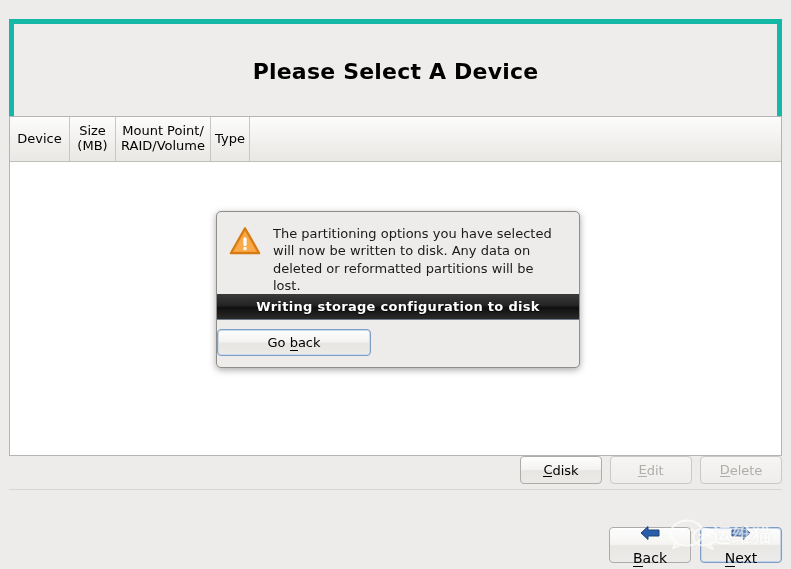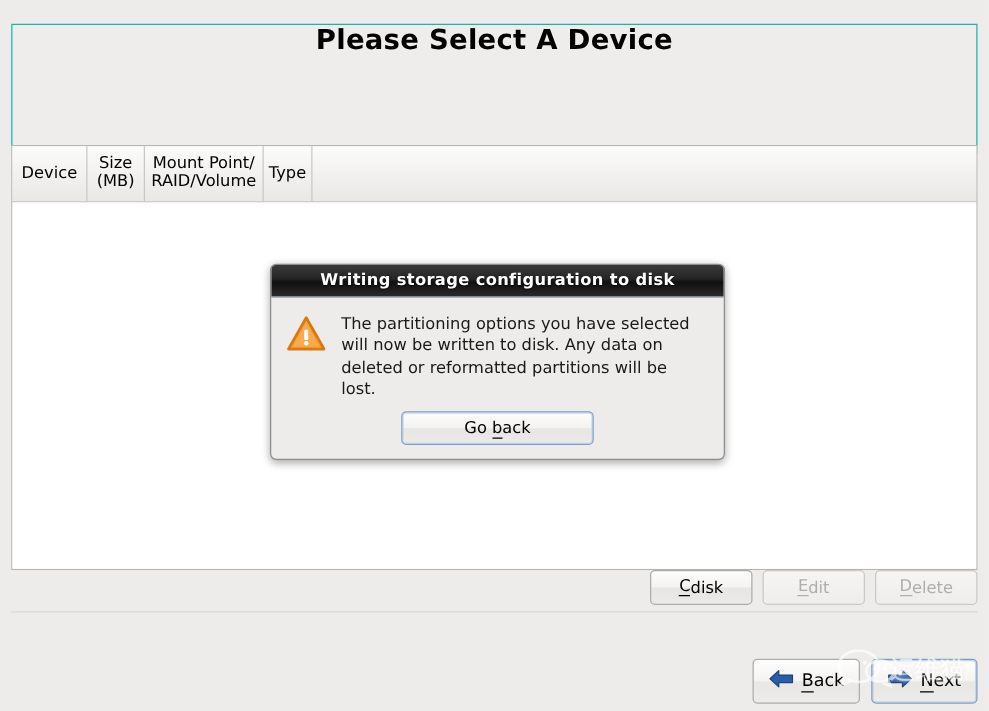--- a/index.html
+++ b/index.html
@@ -20,22 +20,23 @@
 
   
   #title-panel {
     position: absolute;
     left: 9px;
     top: 19px;
     width: 773px;
     height: 104px;
     box-sizing: border-box;
     background: #eeedeb;
-    border: 1px solid #14b8a6;
-    display: flex;
+    border: 5px solid #14b8a6;
+    display: flex;
+    align-items: center;
     justify-content: center;
   }
   #page-title {
     font-size: 22px;
     font-weight: bold;
     color: #000;
     letter-spacing: 0.2px;
   }
 
   
@@ -149,20 +150,21 @@
     border: 1px solid #aeaca8;
     border-radius: 4px;
     display: flex;
     align-items: center;
     justify-content: center;
     gap: 6px;
     font-size: 14px;
     color: #000;
     cursor: default;
     box-shadow: inset 0 1px 0 rgba(255,255,255,0.9);
+    flex-direction: column;
   }
   .navbtn.focused {
     border-color: #7d9dc4;
     box-shadow: inset 0 0 0 1px #c3d5ea, inset 0 1px 0 rgba(255,255,255,0.9);
   }
   .arrow-ico { display: block; }
 
   
   #dialog {
     position: absolute;
@@ -202,21 +204,20 @@
   #warn-icon { flex: 0 0 32px; padding-top: 2px; }
   #dialog-message {
     font-size: 13px;
     line-height: 1.33;
     color: #1a1a1a;
     padding-top: 1px;
   }
   #dialog-buttons {
     flex: 0 0 auto;
     display: flex;
-    justify-content: center;
     gap: 22px;
     padding: 9px 0 13px 0;
   }
   .dbtn {
     box-sizing: border-box;
     height: 27px;
     padding: 0 16px;
     font-family: inherit;
     font-size: 13px;
     color: #000;
@@ -305,36 +306,36 @@
     <span class="arrow-ico">
       <svg width="20" height="16" viewBox="0 0 20 16">
         <polygon points="19,8 12,1.5 12,5 1,5 1,11 12,11 12,14.5" fill="#2a5ea8" stroke="#1c4478" stroke-width="1" stroke-linejoin="round"></polygon>
       </svg>
     </span>
     <span><span class="mn">N</span>ext</span>
   </div>
 </div>
 
 <div id="dialog">
-  <div id="dialog-titlebar">Writing storage configuration to disk</div>
   <div id="dialog-body">
     <div id="warn-icon">
       <svg width="32" height="30" viewBox="0 0 32 30">
         <path d="M16 2.2 L30.2 27.2 L1.8 27.2 Z" fill="#f9a13a" stroke="#d87a12" stroke-width="2.2" stroke-linejoin="round"></path>
         <path d="M16 6.5 L26.6 25.2 L5.4 25.2 Z" fill="#f7b35c" opacity="0.55"></path>
         <rect x="14.4" y="11.5" width="3.2" height="8.4" rx="1.2" fill="#ffffff"></rect>
         <circle cx="16" cy="22.6" r="1.8" fill="#ffffff"></circle>
       </svg>
     </div>
     <div id="dialog-message">
       <div>The partitioning options you have selected</div>
       <div>will now be written to disk.  Any data on</div>
       <div>deleted or reformatted partitions will be lost.</div>
     </div>
   </div>
+  <div id="dialog-titlebar">Writing storage configuration to disk</div>
   <div id="dialog-buttons">
     <div class="dbtn default" style="min-width:154px">
       <span>Go&nbsp;<span class="mn">b</span>ack</span>
     </div>
   </div>
 </div>
 
 <div id="watermark">
   <svg width="50" height="34" viewBox="0 0 50 34" style="position:absolute;left:0;top:0;opacity:0.9">
     <ellipse cx="19" cy="16" rx="16" ry="12.5" fill="none" stroke="#ffffff" stroke-width="2.2"></ellipse>

